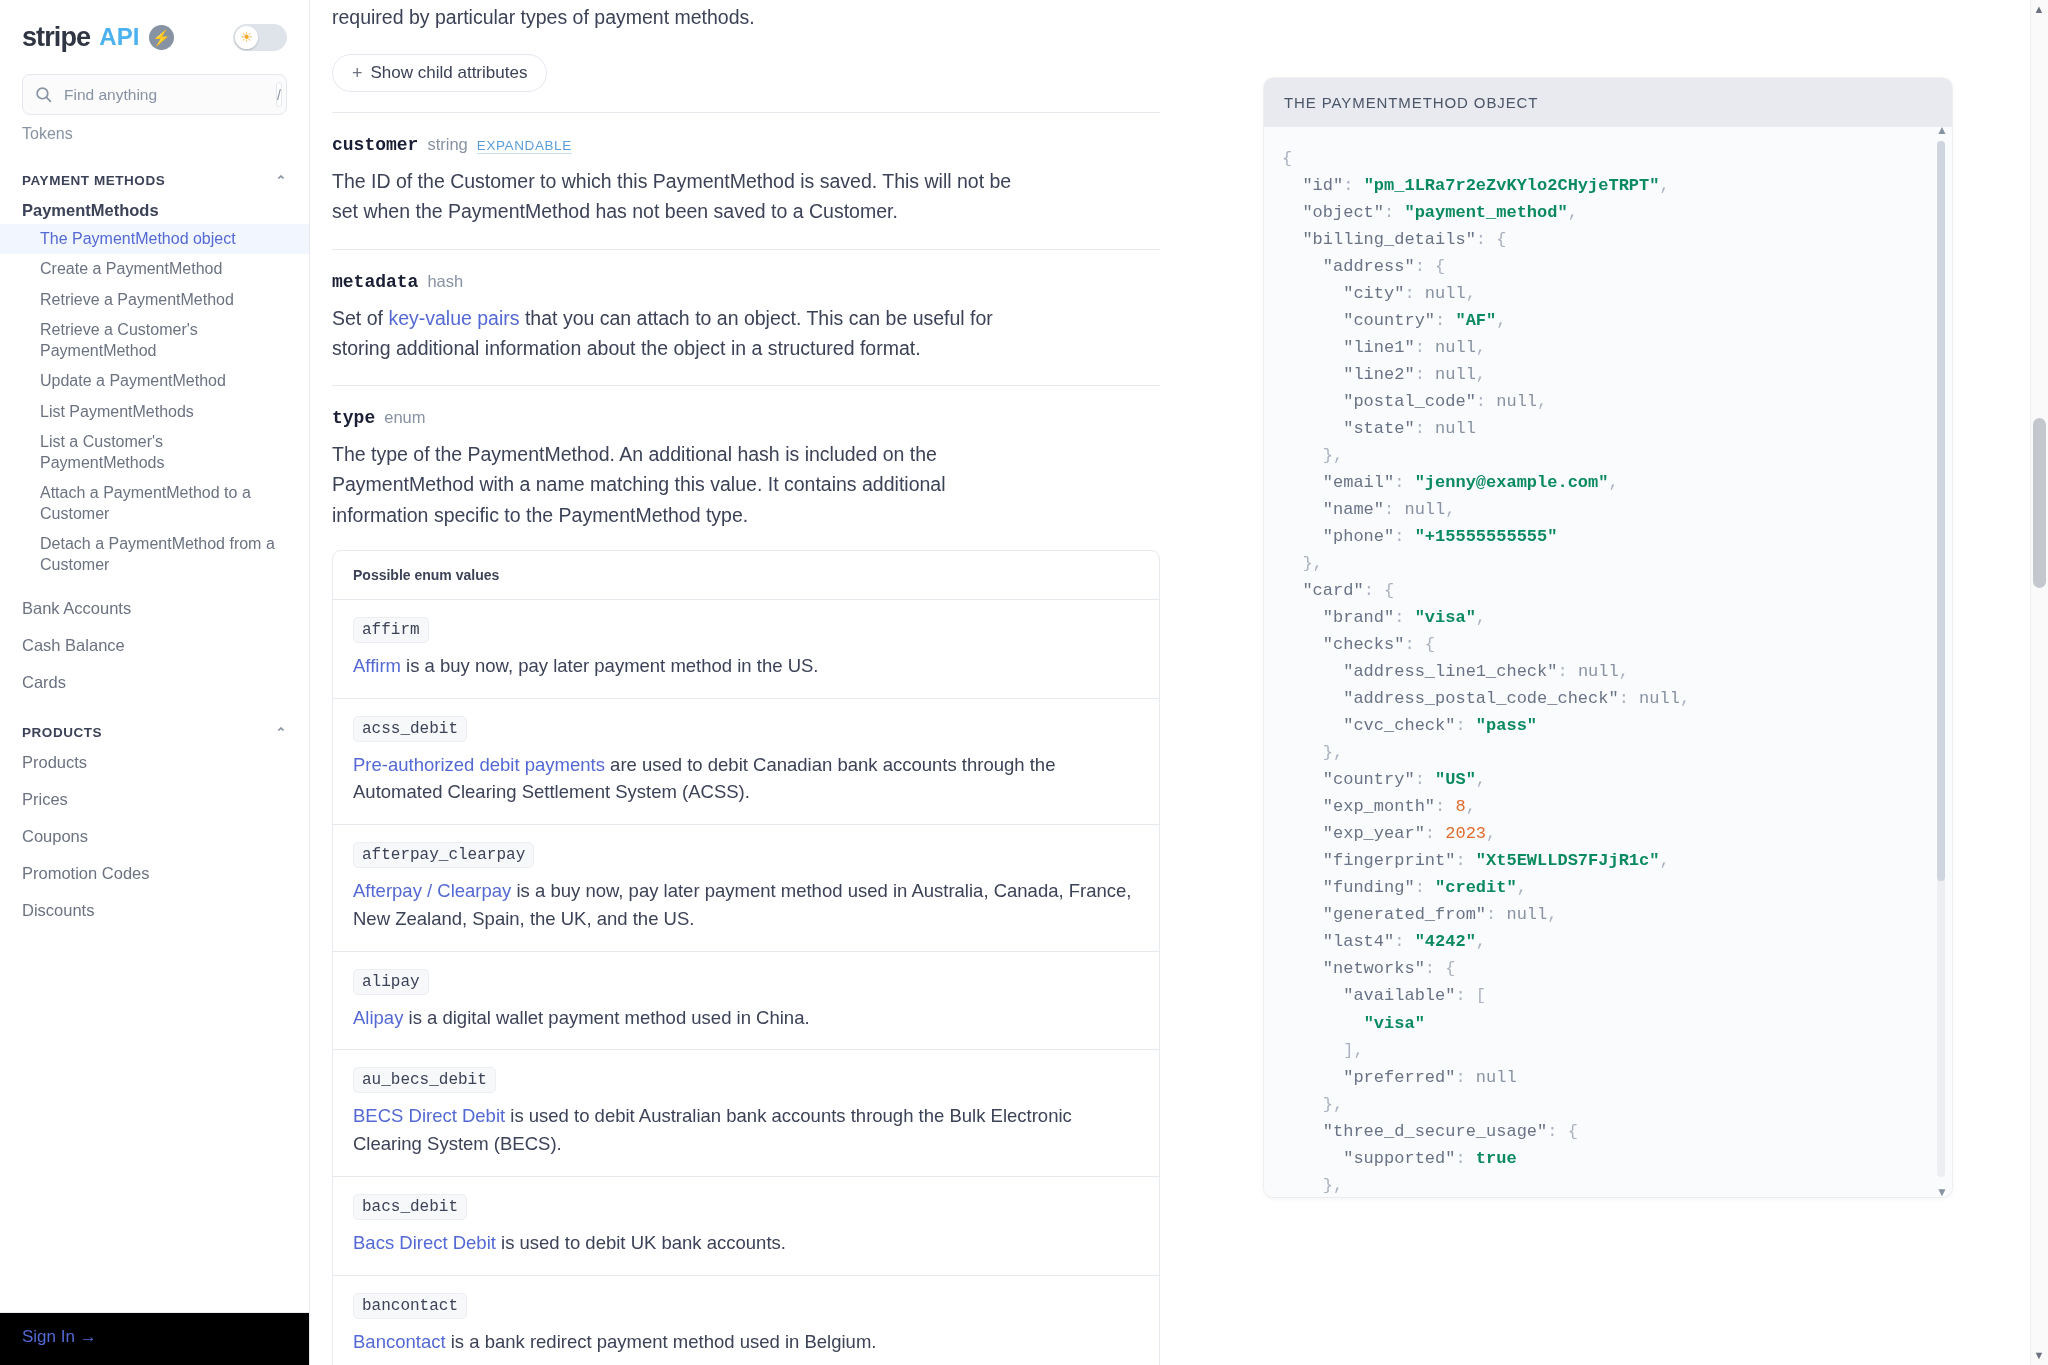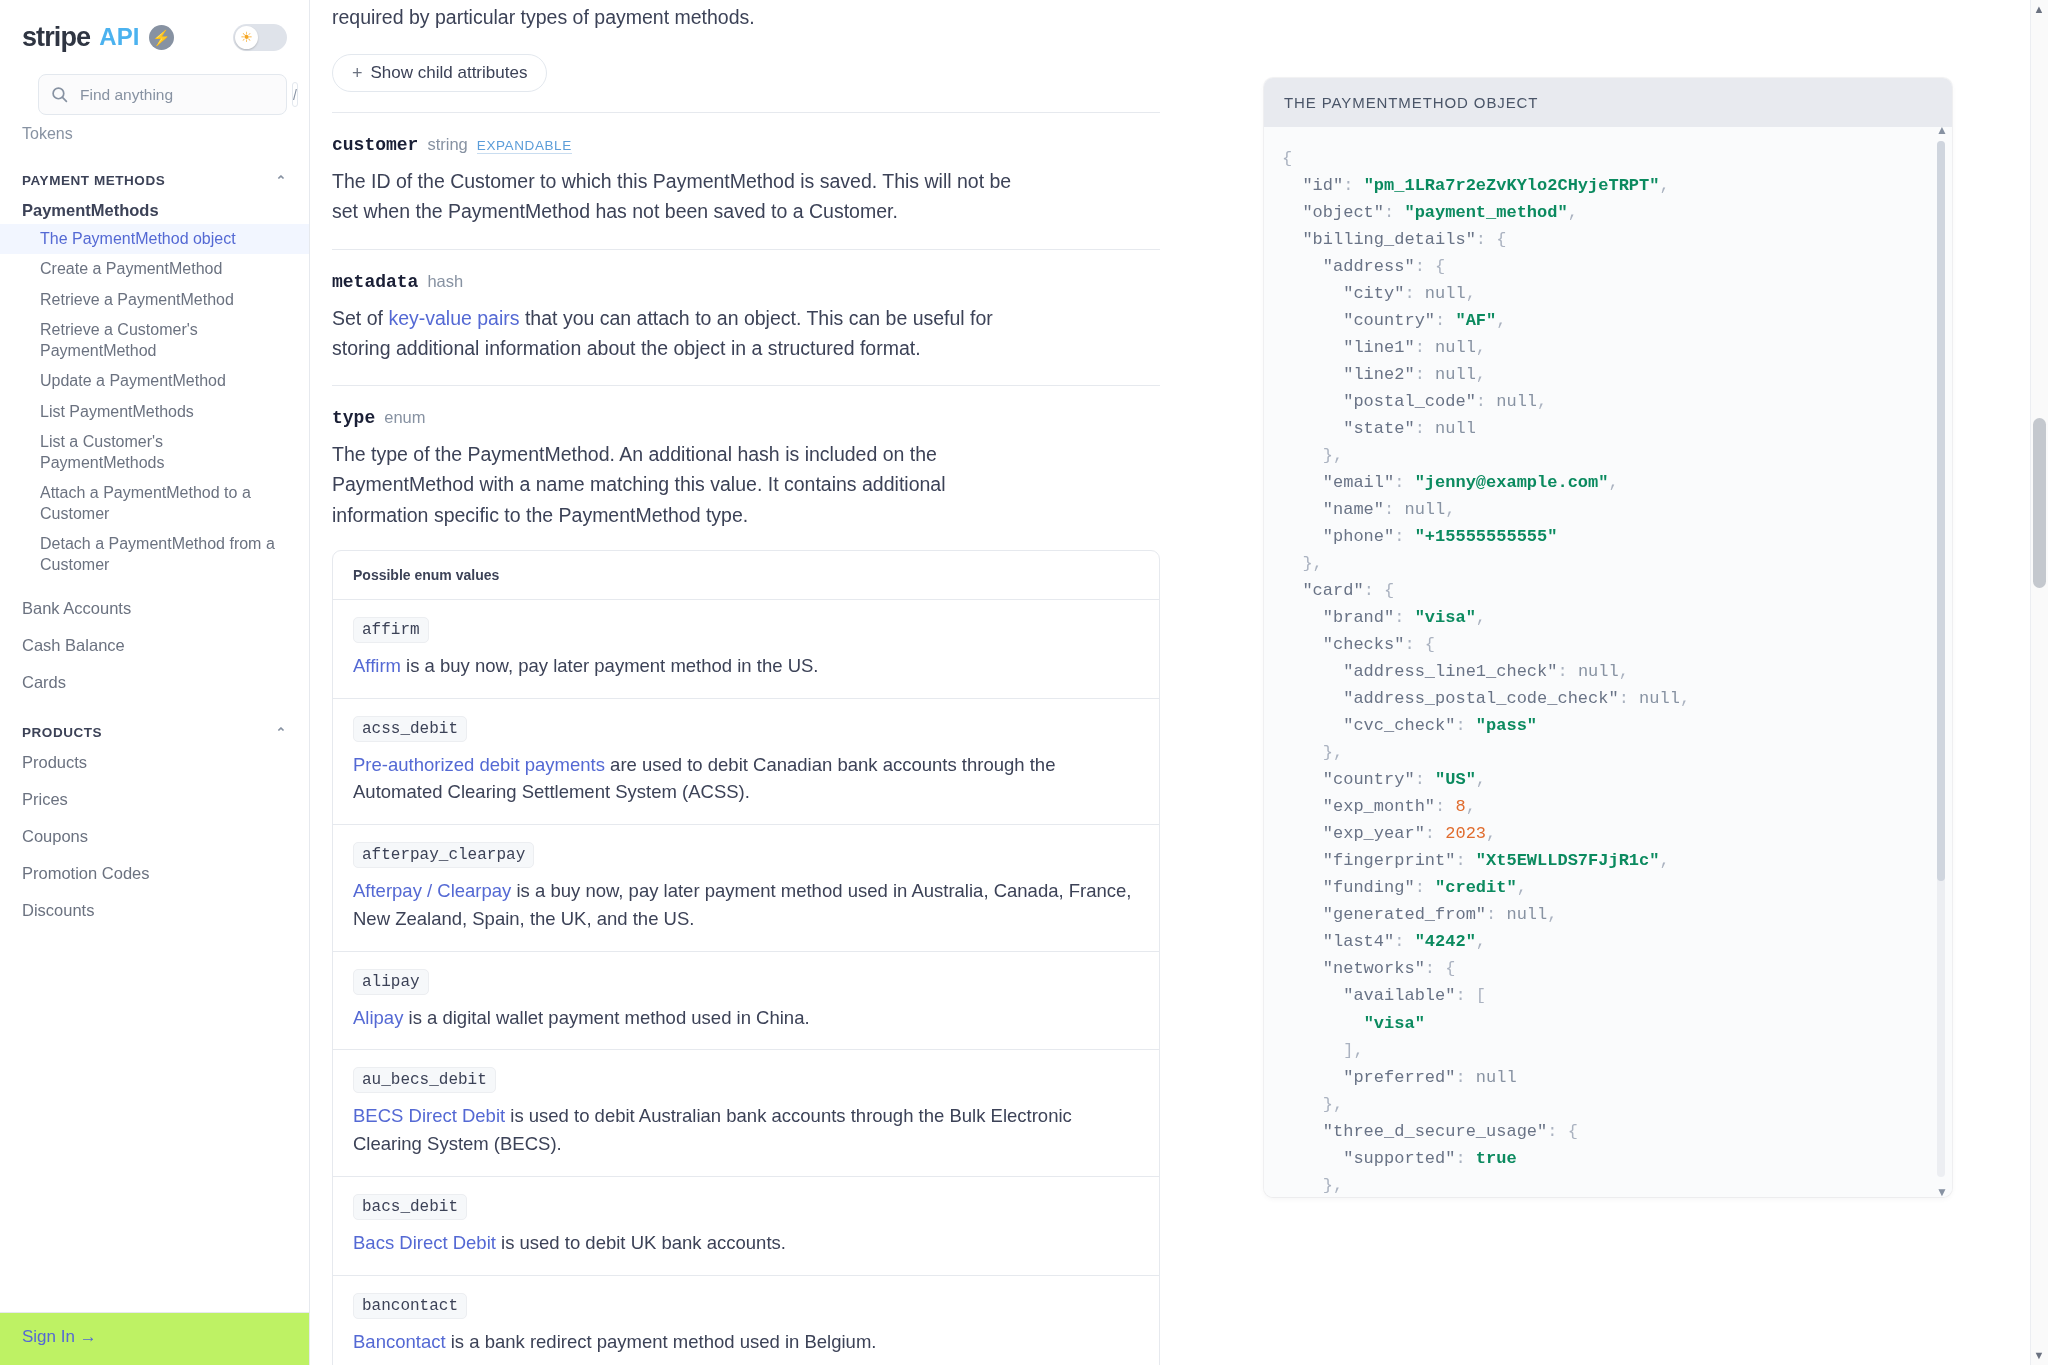--- a/index.html
+++ b/index.html
@@ -35,21 +35,21 @@
     width: 54px; height: 27px; border-radius: 14px; background: #dfe3ea;
     position: relative; cursor: pointer;
   }
   .theme-knob {
     position: absolute; left: 2px; top: 2px; width: 23px; height: 23px; border-radius: 50%;
     background: #ffffff; box-shadow: 0 1px 2px rgba(0,0,0,.2);
     display: flex; align-items: center; justify-content: center;
     color: #f5a623; font-size: 14px; line-height: 1;
   }
 
-  .search-wrap { margin-top: 14px; margin-left: 16px; }
+  .search-wrap { margin-top: 14px; }
   .search-box {
     display: flex; align-items: center; gap: 10px;
     height: 41px; border: 1px solid #e3e8ee; border-radius: 8px;
     background: #fbfbfc; padding: 0 9px 0 12px;
   }
   .search-icon { color: #8792a2; font-size: 15px; display: flex; }
   .search-input {
     flex: 1; border: none; outline: none; background: transparent;
     font-family: "Liberation Sans", sans-serif; font-size: 15.5px; color: #4f566b;
   }
@@ -83,21 +83,21 @@
     font-size: 16px; line-height: 1.28; color: #6b7280;
     cursor: pointer;
   }
   .nav-sub.active { color: #5469d4; background: #f2f6ff; }
   .nav-lvl1 {
     padding: 9px 22px 9px 22px;
     font-size: 16.5px; color: #6b7280; cursor: pointer;
   }
   .sb-footer {
     position: absolute; bottom: 0; left: 0; width: 310px;
-    border-top: 1px solid #e6e9ee; background: #bef264;
+    border-top: 1px solid #e6e9ee; background: #000000;
     padding: 14px 22px 18px 22px;
   }
   .signin { font-size: 17px; color: #5469d4; cursor: pointer; }
 
   
   .main {
     flex: 1; height: 1365px; position: relative; overflow: hidden;
     display: flex;
   }
   .doc-col { width: 880px; min-width: 880px; padding: 0 0 0 0; position: relative; }

